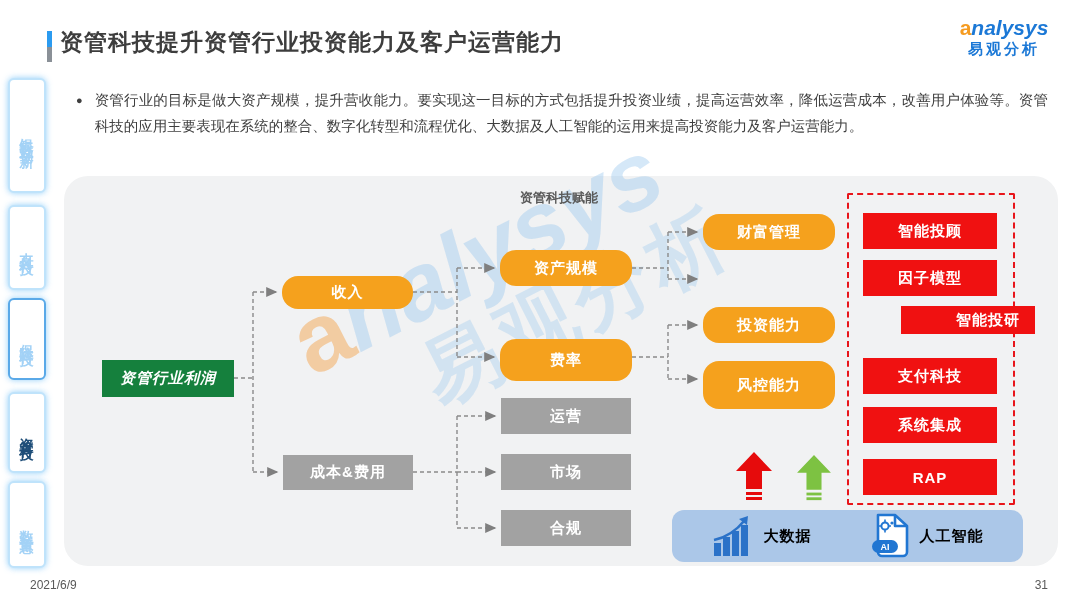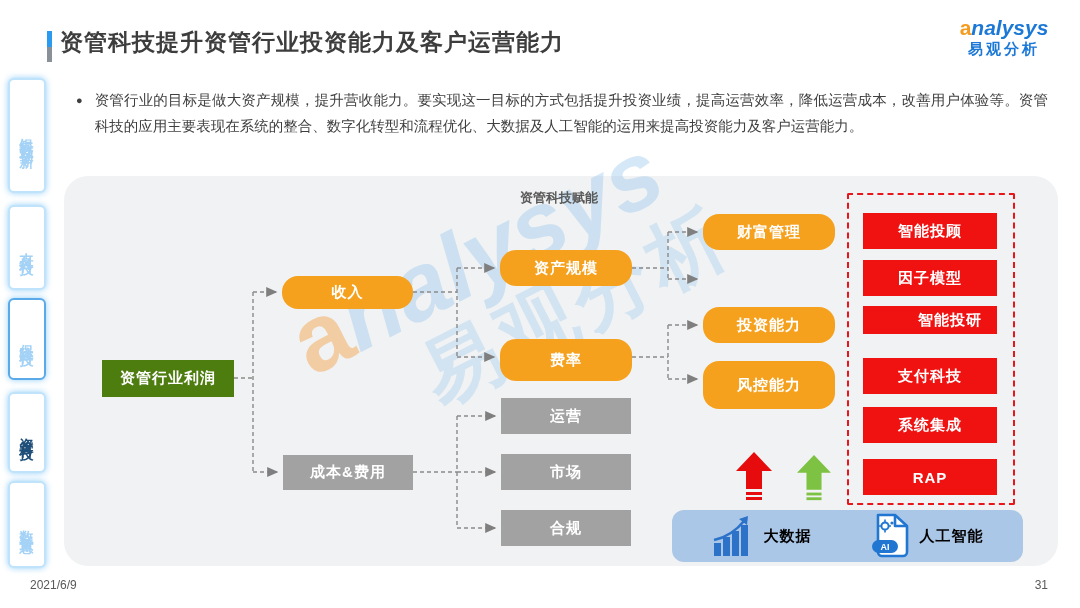--- a/index.html
+++ b/index.html
@@ -41,21 +41,21 @@
   .wm2 { font-size:78px; font-weight:bold; color:rgba(150,198,238,0.33); letter-spacing:6px; margin:-6px 0 0 100px; }
 
   
   .connectors { position:absolute; left:0; top:0; width:1080px; height:608px; z-index:2; pointer-events:none; }
 
   
   .node { position:absolute; display:flex; align-items:center; justify-content:center;
     color:#fff; font-weight:bold; font-size:15px; letter-spacing:1px; z-index:3; }
   .orange { background:#f5a11d;border-radius:16px; }
   .gray-node { background:#a2a2a2; }
-  .blue-node { background:#4d7c0f; }
+  .blue-node { background:#15803d;font-style:italic; }
   .red-btn { background:#f01111; }
   .tech-frame { position:absolute; left:847px; top:193px; width:168px; height:312px; border:2px dashed #e8151a; border-radius:2px; z-index:2; }
 
   
   .up-arrow { position:absolute; z-index:3; }
 
   
   .enabler-bar { position:absolute; left:672px; top:510px; width:351px; height:52px; background:#abc7e8; border-radius:12px;
     display:flex; align-items:center; justify-content:center; gap:58px; z-index:3; }
   .enabler { display:flex; align-items:center; gap:10px; }
@@ -140,21 +140,21 @@
   <div class="node orange" style="left:703px; top:214px; width:132px; height:36px;">财富管理</div>
   <div class="node orange" style="left:703px; top:307px; width:132px; height:36px;">投资能力</div>
   <div class="node orange" style="left:703px; top:361px; width:132px; height:48px;">风控能力</div>
   <div class="node gray-node" style="left:501px; top:398px; width:130px; height:36px;">运营</div>
   <div class="node gray-node" style="left:501px; top:454px; width:130px; height:36px;">市场</div>
   <div class="node gray-node" style="left:501px; top:510px; width:130px; height:36px;">合规</div>
 
   <div class="tech-frame"></div>
   <div class="node red-btn" style="left:863px; top:260px; width:134px; height:36px;">因子模型</div>
   <div class="node red-btn" style="left:863px; top:213px; width:134px; height:36px;">智能投顾</div>
-  <div class="node red-btn" style="left:863px; top:306px; width:134px; height:28px;padding-left:40px;">智能投研</div>
+  <div class="node red-btn" style="left:901px; top:306px; width:134px; height:28px;padding-left:40px;">智能投研</div>
   <div class="node red-btn" style="left:863px; top:358px; width:134px; height:36px;">支付科技</div>
   <div class="node red-btn" style="left:863px; top:407px; width:134px; height:36px;">系统集成</div>
   <div class="node red-btn" style="left:863px; top:459px; width:134px; height:36px;">RAP</div>
 
   <svg class="up-arrow" style="left:736px; top:452px;" width="36" height="50" viewBox="0 0 36 50">
     <path d="M18,0 L36,19 L26,19 L26,37 L10,37 L10,19 L0,19 Z" fill="#e60b0c"></path>
     <rect x="10" y="40" width="16" height="3" fill="#e60b0c"></rect>
     <rect x="10" y="45" width="16" height="3" fill="#e60b0c"></rect>
   </svg>
   <svg class="up-arrow" style="left:797px; top:455px;" width="34" height="47" viewBox="0 0 36 50">

